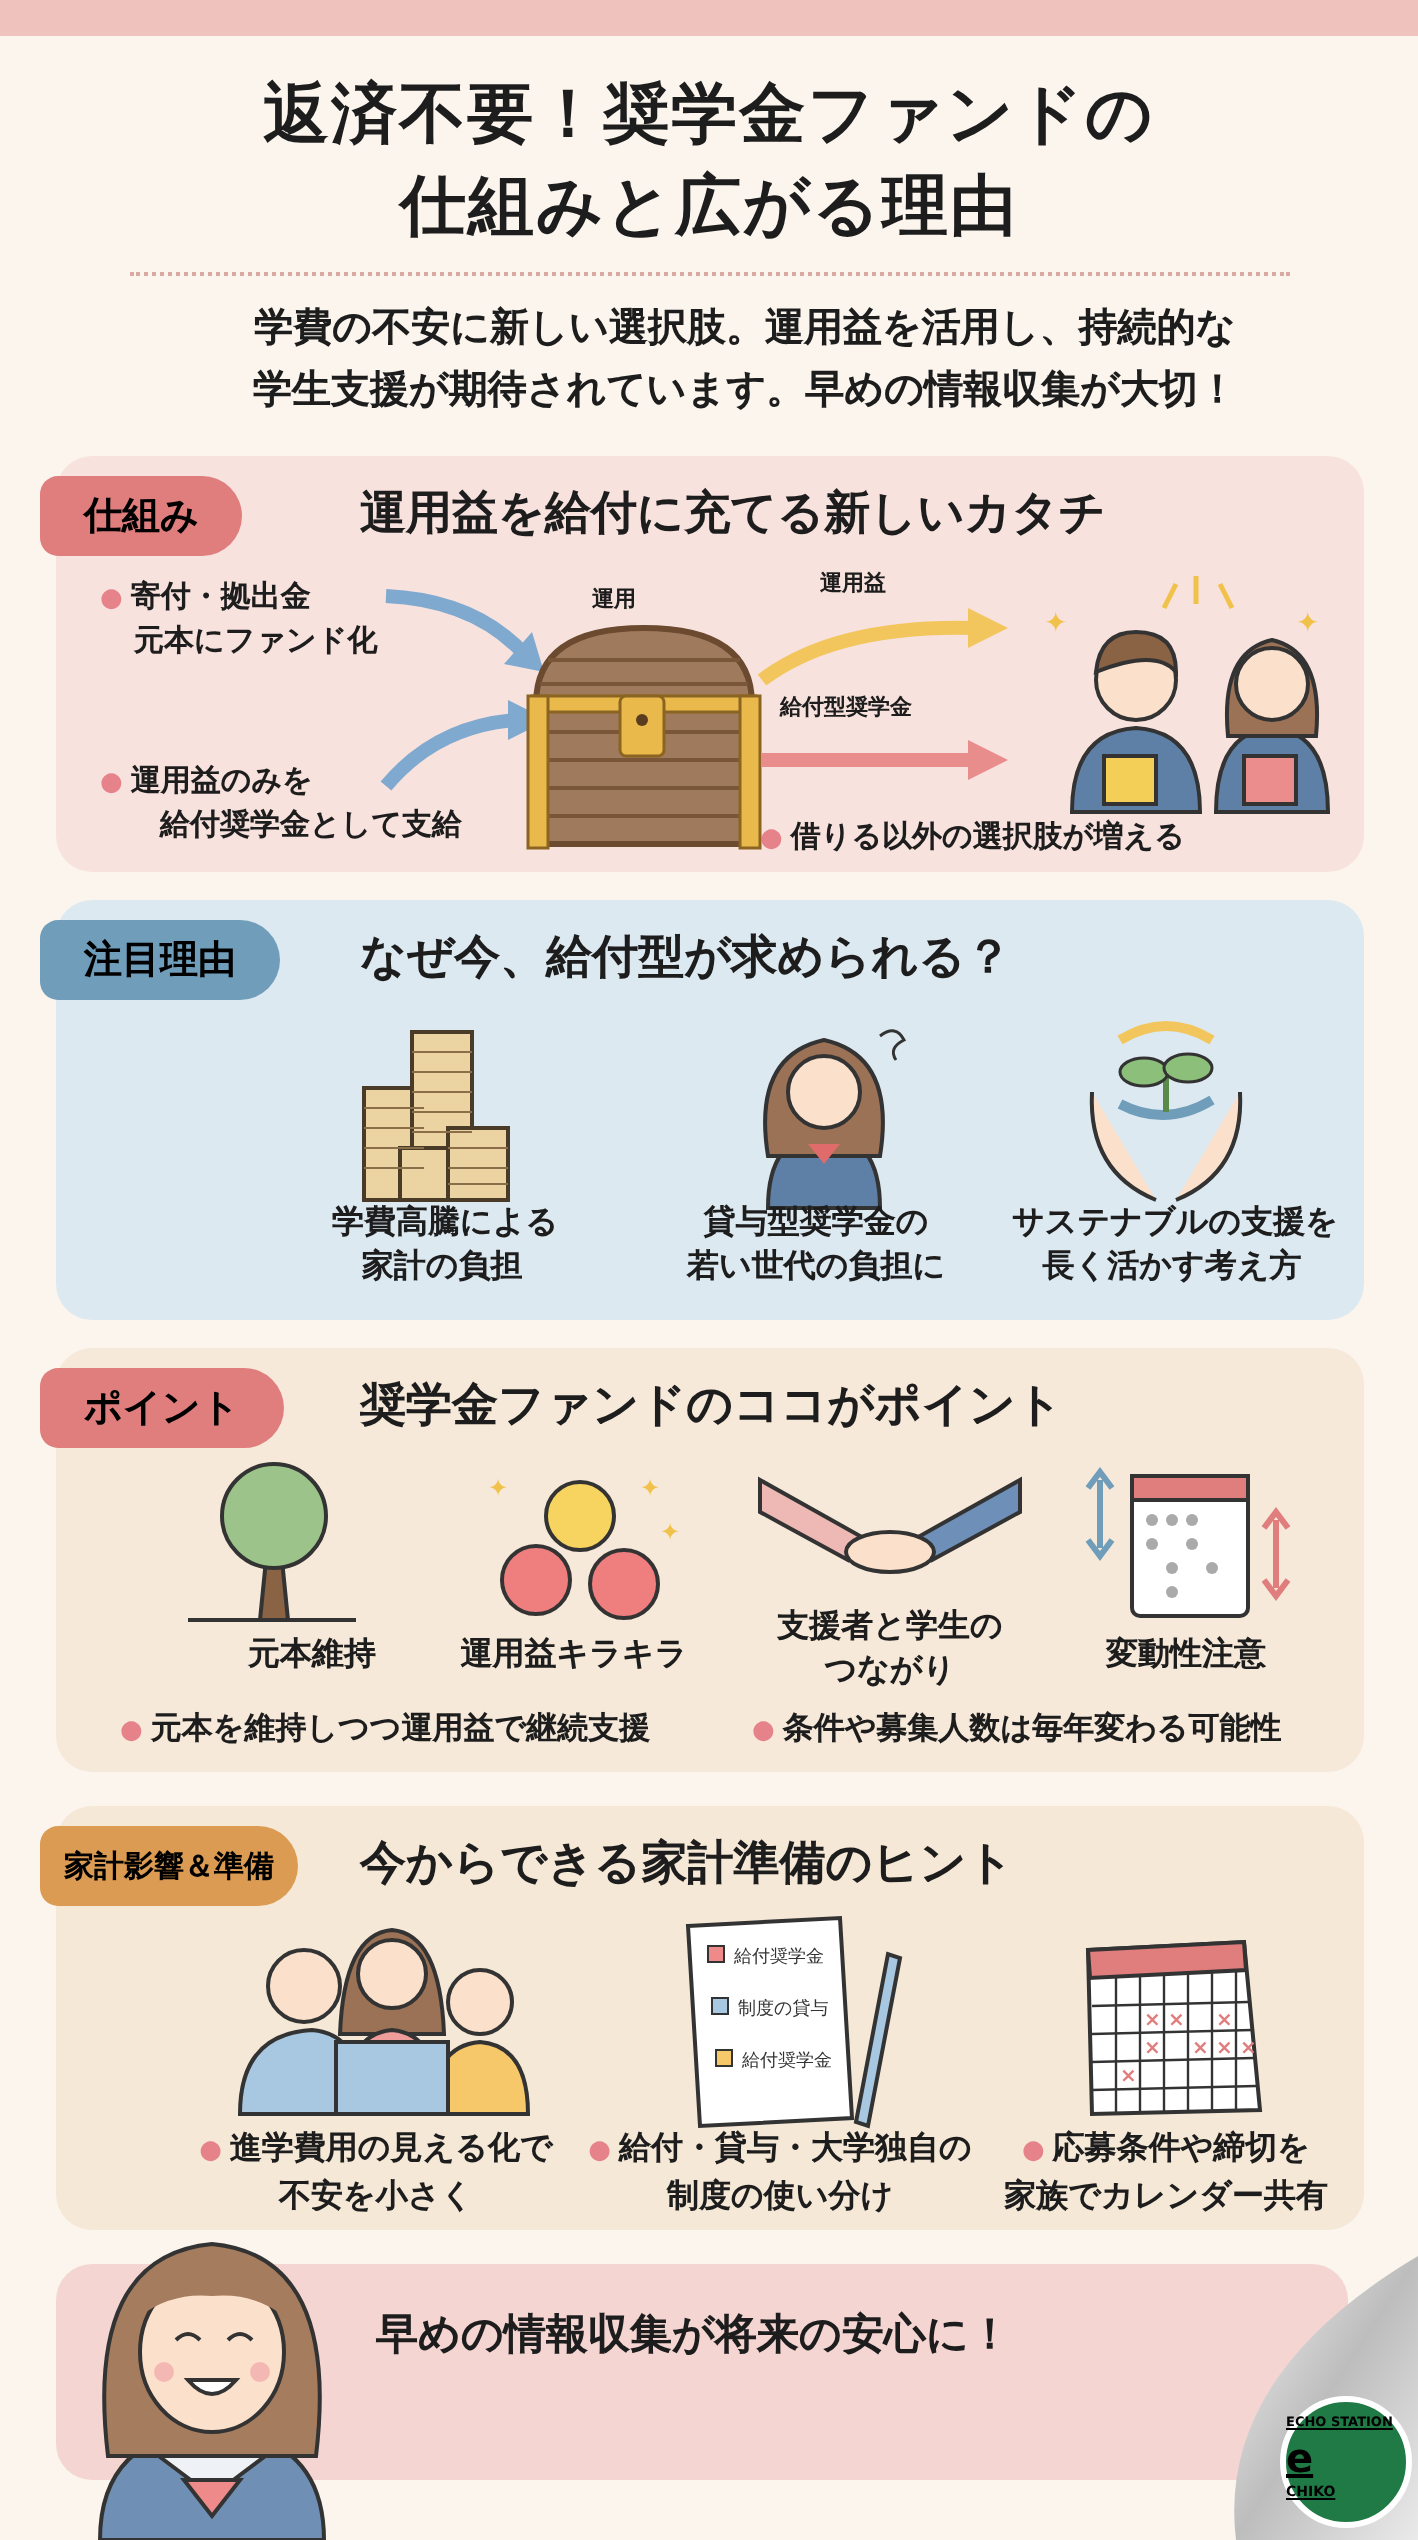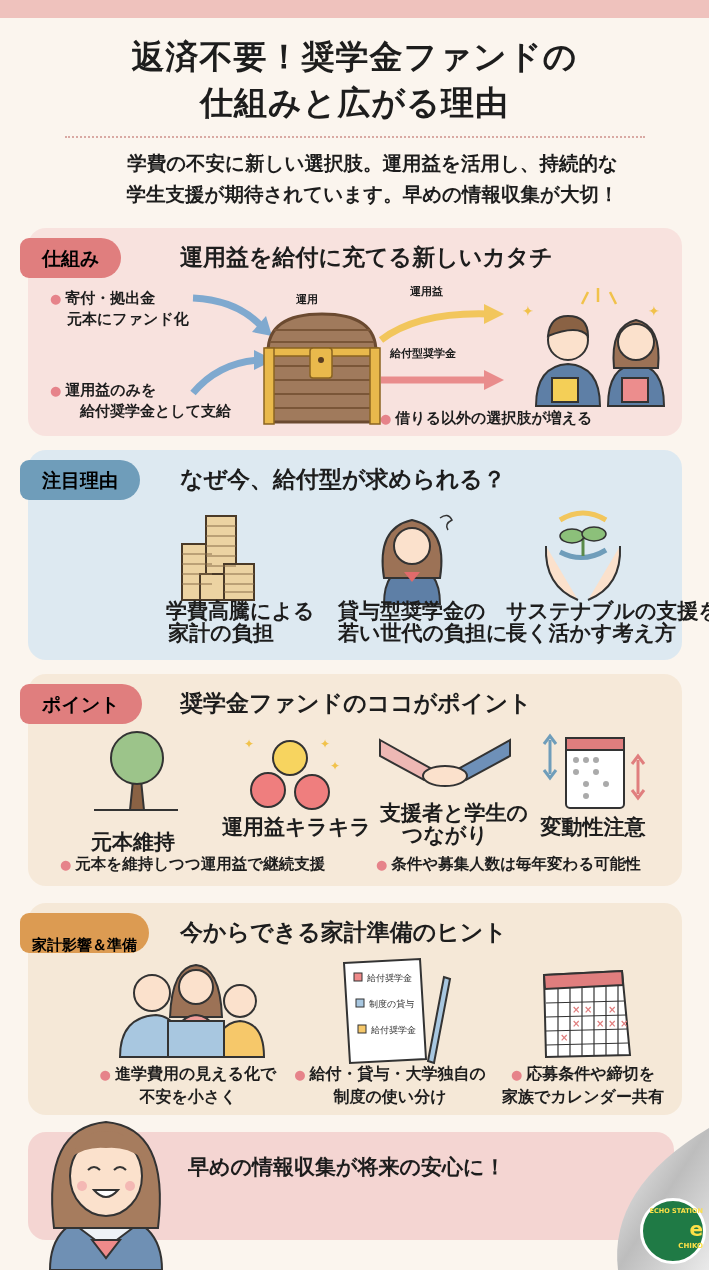--- a/index.html
+++ b/index.html
@@ -25,28 +25,28 @@
   .s2 { top: 450px; height: 210px; background: #dde9f1; }
   .s3 { top: 674px; height: 212px; background: #f6e9d9; padding-left: 16px; }
   .s4 { top: 903px; height: 212px; background: #f5e8d7; }
   .tag {
     position: absolute; left: -8px; top: 10px; height: 40px; padding: 0 22px 0 22px;
     border-radius: 10px 22px 22px 10px; color: #000000; font-weight: bold; font-size: 19px;
     line-height: 40px;
   }
   .tag.pink { background: #e07e7e; }
   .tag.blue { background: #6f9dba; }
-  .tag.orange { background: #dc9b52; font-size: 15px; padding: 12px 12px; }
+  .tag.orange { background: #dc9b52; font-size: 15px; padding: 0 12px; }
   .sec-title {
     position: absolute; left: 152px; top: 9px; font-weight: bold; font-size: 23px; line-height: 40px; white-space: nowrap;
   }
   .bullet { position: absolute; font-weight: bold; font-size: 15px; line-height: 21px; white-space: nowrap; }
   .dot { color: #e6838a; margin-right: 4px; font-size: 13px; }
   .lbl { position: absolute; font-weight: bold; font-size: 11px; line-height: 20px; text-align: center; white-space: nowrap; }
-  .cap { position: absolute; font-weight: bold; font-size: 21px; line-height: 22px; text-align: center; white-space: nowrap; }
+  .cap { position: absolute; font-weight: bold; font-size: 16px; line-height: 22px; text-align: center; white-space: nowrap; }
   svg { position: absolute; overflow: visible; }
   .footer {
     position: absolute; left: 28px; top: 1132px; width: 646px; height: 108px;
     background: #f4d5d2; border-radius: 18px;
   }
   .footer-text {
     position: absolute; left: 188px; top: 1150px; font-weight: bold; font-size: 21px; line-height: 34px; white-space: nowrap;
   }
 </style>
 </head>
@@ -226,21 +226,21 @@
         <circle cx="32" cy="30" r="3"></circle>
         <circle cx="42" cy="30" r="3"></circle>
         <circle cx="52" cy="30" r="3"></circle>
         <circle cx="32" cy="42" r="3"></circle>
         <circle cx="52" cy="42" r="3"></circle>
         <circle cx="42" cy="54" r="3"></circle>
         <circle cx="62" cy="54" r="3"></circle>
         <circle cx="42" cy="66" r="3"></circle>
       </g>
   </svg>
-  <div class="cap" style="left:50px;top:157px;width:110px;">
+  <div class="cap" style="left:50px;top:142px;width:110px;text-align:right;">
       <div>元本維持</div>
     </div>
   <div class="cap" style="left:194px;top:142px;width:130px;">
       <div>運用益キラキラ</div>
     </div>
   <div class="cap" style="left:352px;top:128px;width:130px;">
     <div>支援者と学生の</div>
     <div>つながり</div>
   </div>
   <div class="cap" style="left:510px;top:142px;width:110px;">
@@ -332,17 +332,17 @@
 <svg style="left:588px;top:1128px" width="121" height="142">
   <defs>
       <linearGradient id="curl" x1="0" y1="0" x2="1" y2="1">
         <stop offset="0" stop-color="#f4f4f4"></stop>
         <stop offset="0.5" stop-color="#bdbdbd"></stop>
         <stop offset="1" stop-color="#eaeaea"></stop>
       </linearGradient>
     </defs>
   <path d="M121 0 L121 142 L30 142 Q20 60 121 0 Z" fill="url(#curl)"></path>
 </svg>
-<div style="position:absolute;left:640px;top:1198px;width:66px;height:66px;border-radius:50%;background:#1f7a45;border:3px solid #fff;color:#fde047;text-align:right;font-weight:bold;">
+<div style="position:absolute;left:640px;top:1198px;width:66px;height:66px;border-radius:50%;background:#1f7a45;border:3px solid #fff;color:#000000;text-align:left;font-weight:bold;text-decoration:underline;">
   <div style="font-size:6.5px;line-height:12px;margin-top:4px;">ECHO STATION</div>
   <div style="font-size:20px;line-height:24px;">e</div>
   <div style="font-size:7px;line-height:10px;">CHIKO</div>
 </div>
 
 </body></html>

